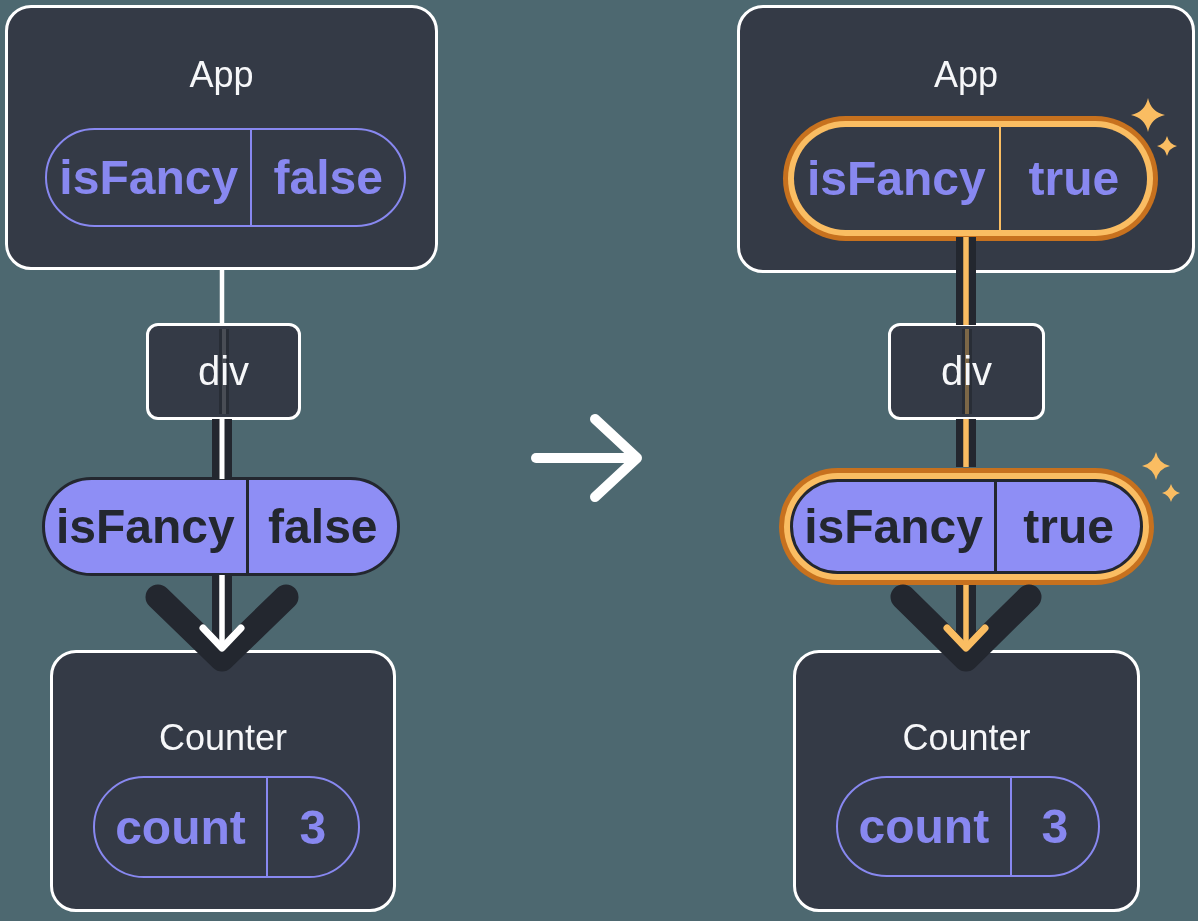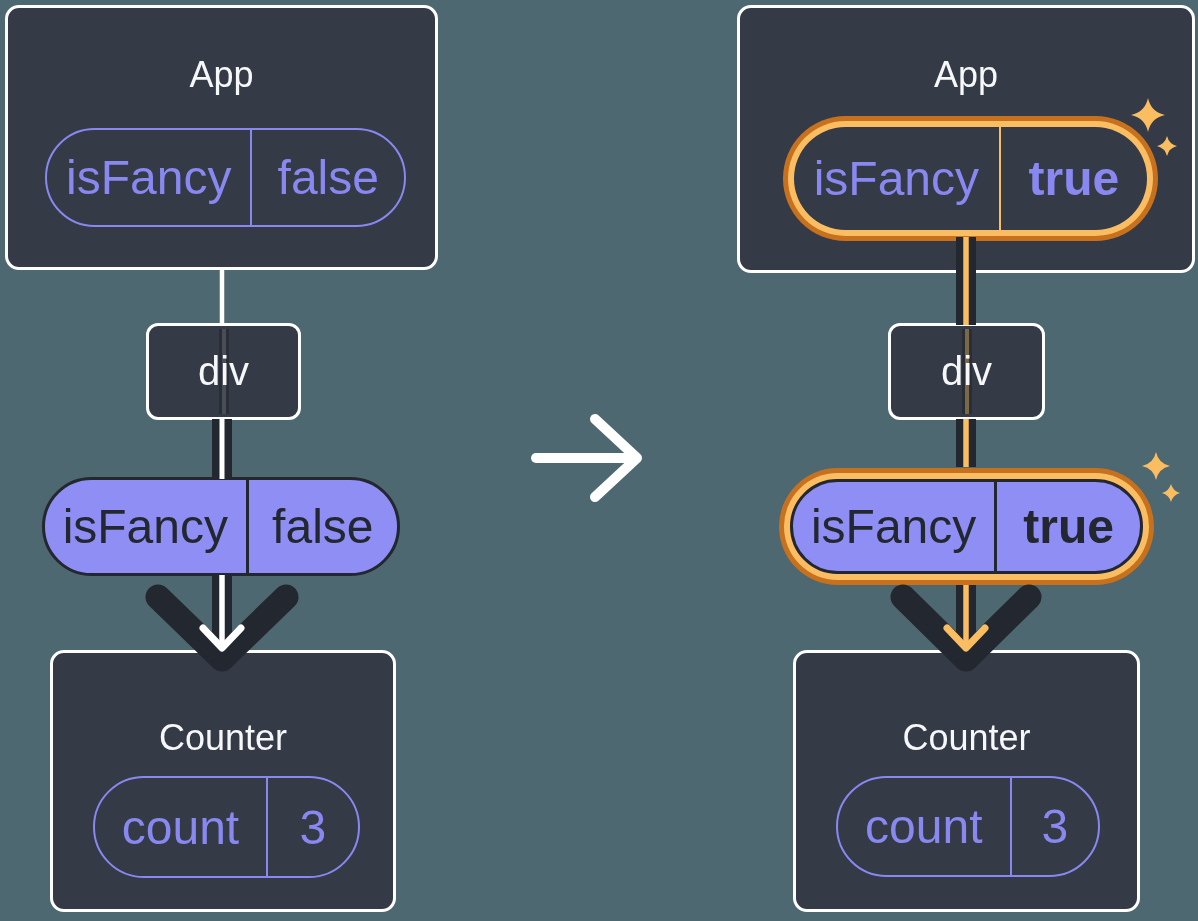--- a/index.html
+++ b/index.html
@@ -7,21 +7,21 @@
     position:relative;
     width:1198px;height:921px;
     background:var(--background,#4D6870);
     font-family:"Liberation Sans", sans-serif;
     overflow:hidden;
   }
   .box{
     position:absolute;
     background:var(--card,#343A46);
     border:3px solid var(--card-border,#FFFFFF);
-    border-radius:14px;
+    border-radius:26px;
     box-sizing:border-box;
   }
   .box-title{
     position:absolute;left:0;right:0;
     text-align:center;
     color:#F6F7F9;
     font-size:36px;font-weight:500;line-height:42px;
   }
   .divbox{border-radius:12px;}
   .div-label{
@@ -37,21 +37,21 @@
   }
   .stripe-core{width:4px;height:100%;}
   .white-core{background:rgba(246,247,249,0.16);}
   .orange-core{background:rgba(250,189,98,0.40);}
 
   .pill{
     position:absolute;display:flex;
     border-radius:999px;box-sizing:border-box;
     font-size:48px;align-items:stretch;
   }
-  .cell{display:flex;align-items:center;justify-content:center;box-sizing:border-box;}
+  .cell{display:flex;align-items:center;justify-content:center;box-sizing:border-box;font-weight:bold;}
 
   
   #pill-app-before{left:37px;top:120px;width:361px;height:99px;
     border:2px solid var(--purple);color:var(--purple);}
   #pill-app-before .name{flex:0 0 57%;}
   #pill-app-before .value{flex:1;border-left:2px solid var(--purple);}
 
   
   #pill-app-after{left:54px;top:119px;width:353px;height:103px;
     background:var(--card);color:var(--purple);

